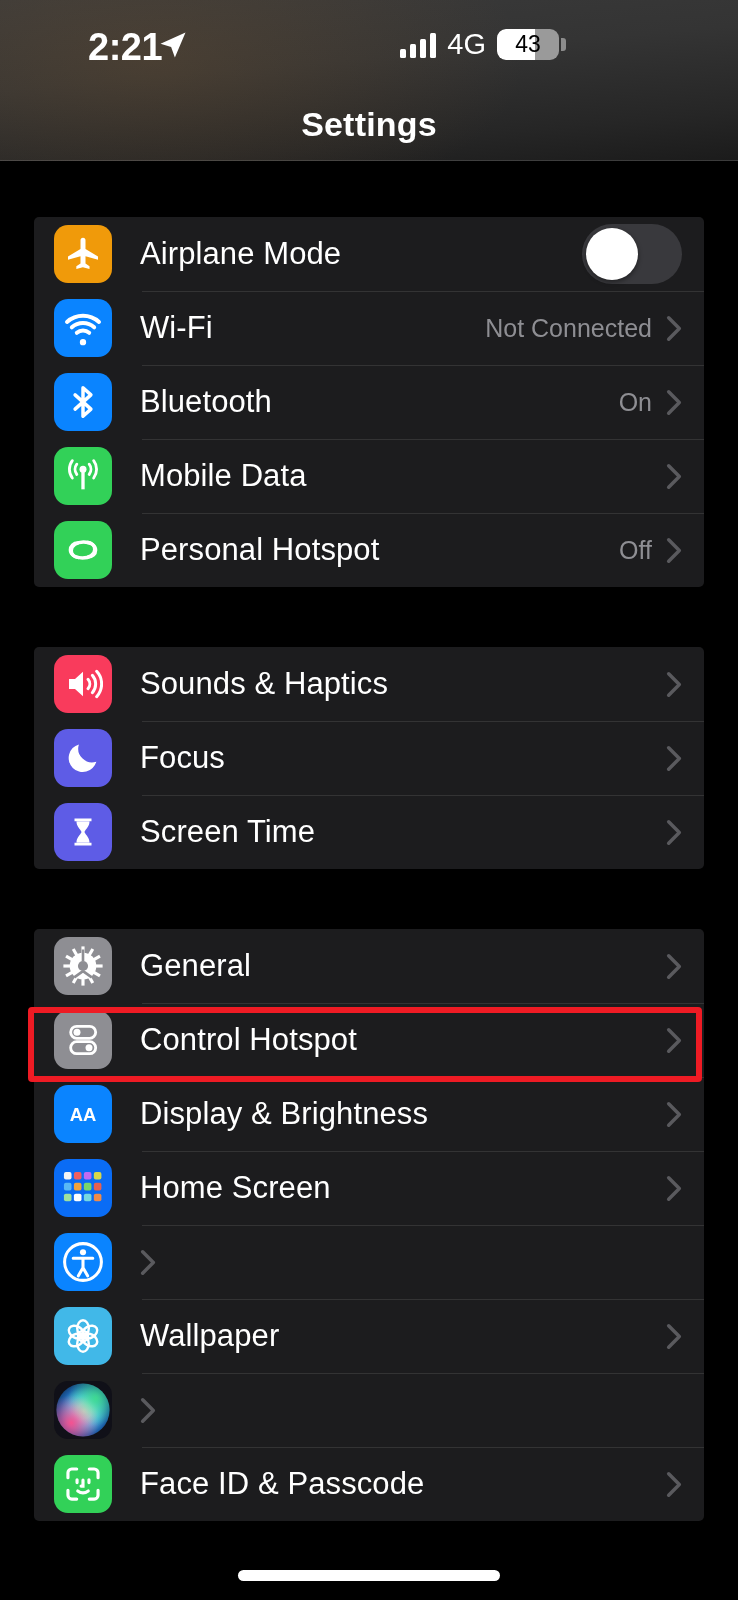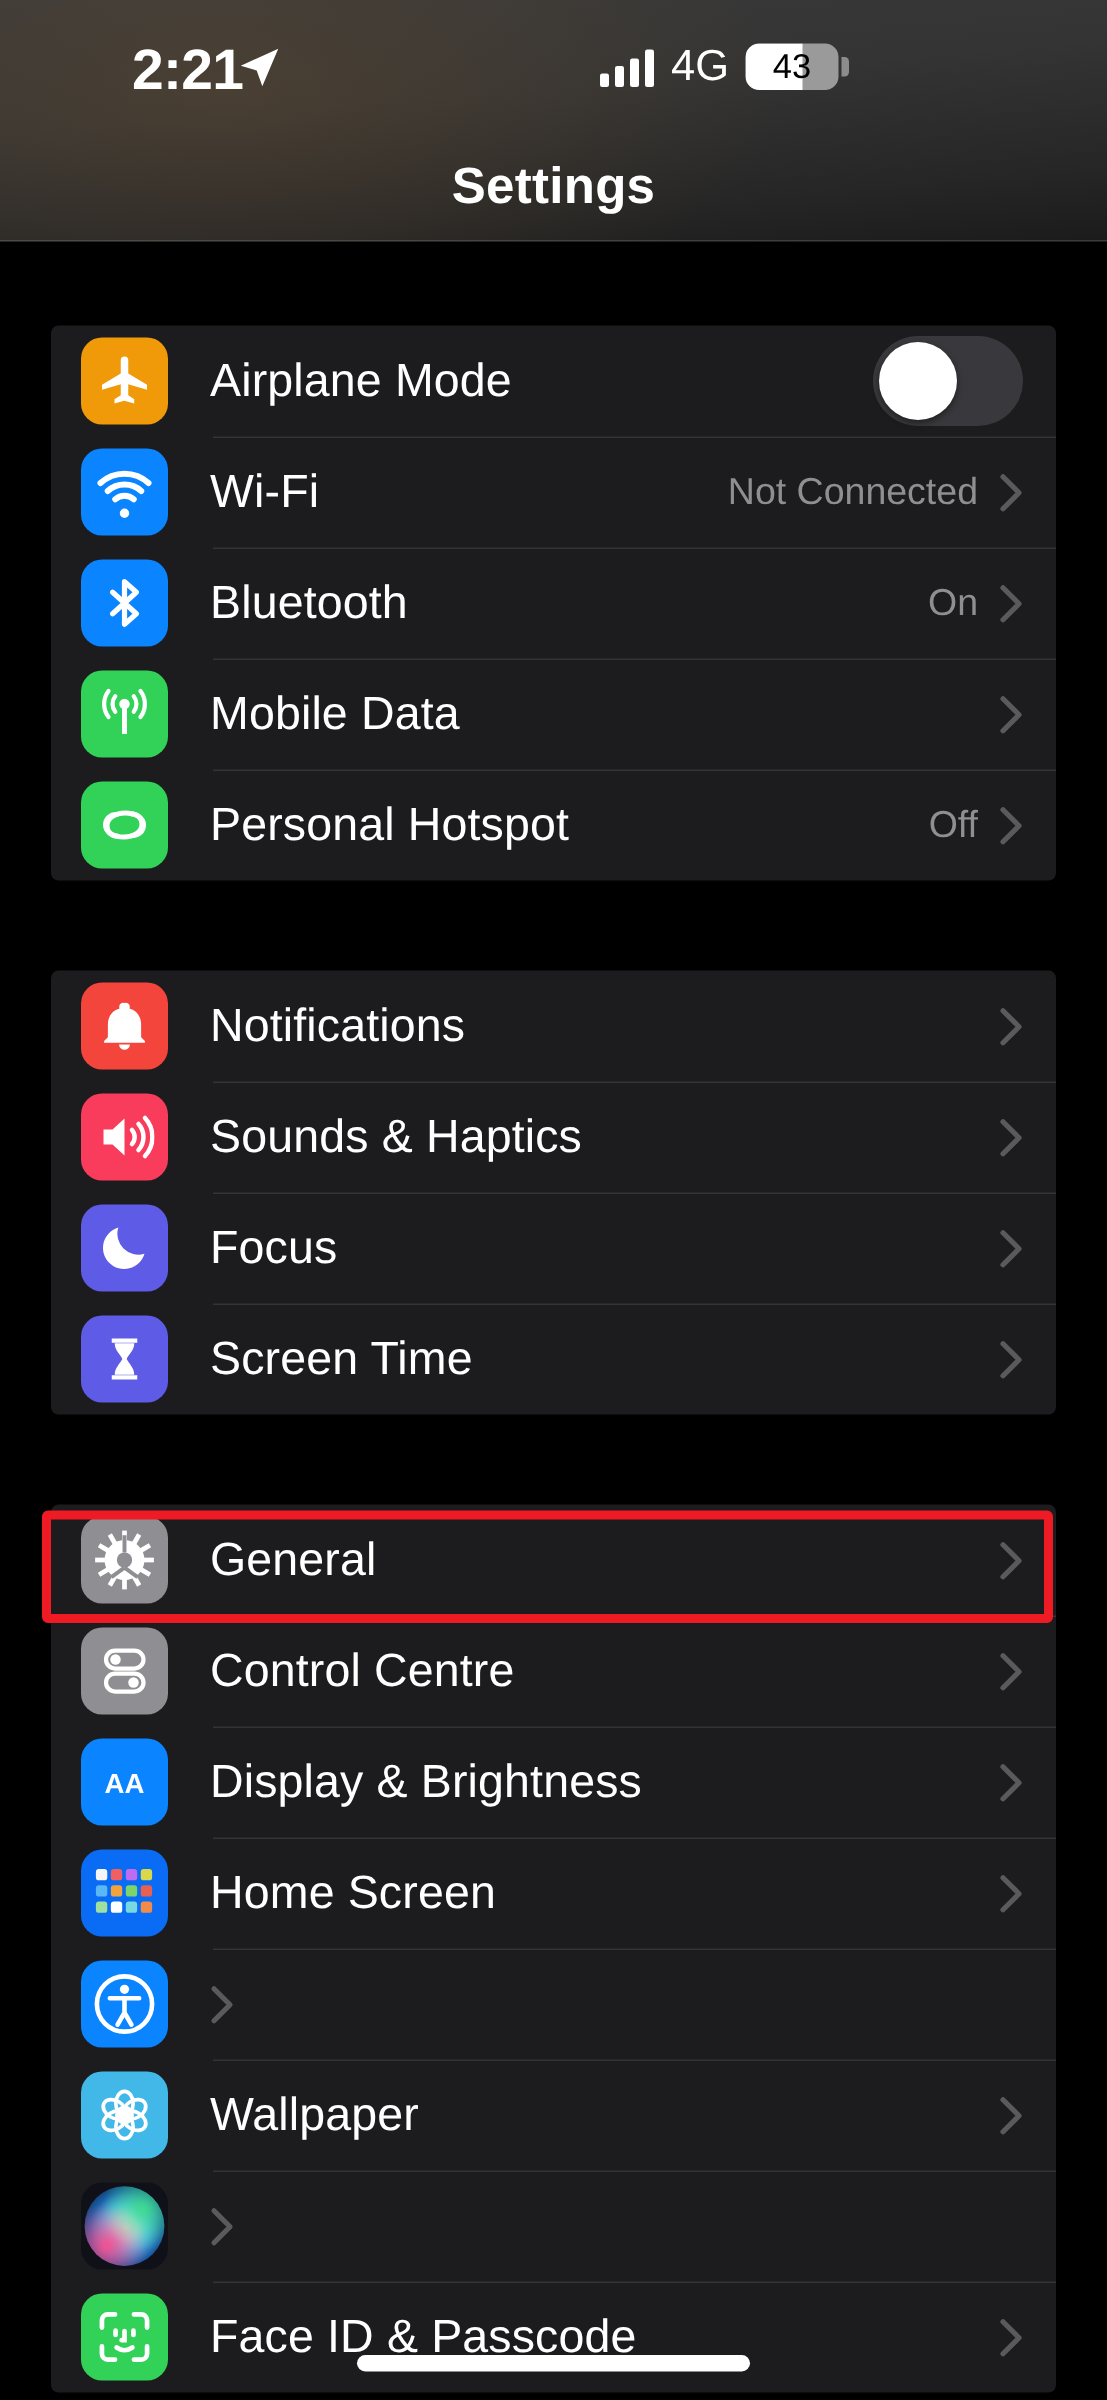--- a/index.html
+++ b/index.html
@@ -225,33 +225,20 @@
           <div class="label">Personal Hotspot</div>
           <div class="value">Off</div>
           <div class="chev">
             <svg viewBox="0 0 12 20" width="16" height="27">
               <path d="M2 2l8 8-8 8" fill="none" stroke="#5A5A5E" stroke-width="2.6" stroke-linecap="round" stroke-linejoin="round"></path>
             </svg>
           </div>
         </div>
       </div>
     <div class="group g2">
-        <div class="row">
-          <div class="ico" style="background: rgb(244, 69, 60);">
-            <svg viewBox="0 0 24 24" width="38" height="38">
-              <path fill="#fff" d="M12 22a2.3 2.3 0 0 0 2.3-2.2H9.7A2.3 2.3 0 0 0 12 22zm7-5.3v-5.3c0-3.3-1.8-6-4.8-6.7v-.8A1.6 1.6 0 0 0 12 2.3a1.6 1.6 0 0 0-2.2 1.6v.8C6.8 5.4 5 8.1 5 11.4v5.3L3.4 18.3v.8h17.2v-.8z"></path>
-            </svg>
-          </div>
-          <div class="label">Notifications</div>
-          <div class="chev">
-            <svg viewBox="0 0 12 20" width="16" height="27">
-              <path d="M2 2l8 8-8 8" fill="none" stroke="#5A5A5E" stroke-width="2.6" stroke-linecap="round" stroke-linejoin="round"></path>
-            </svg>
-          </div>
-        </div>
         <div class="row">
           <div class="ico" style="background: rgb(249, 59, 92);">
             <svg viewBox="0 0 24 24" width="40" height="40">
               <path fill="#fff" d="M3.6 9v6h3.6L12 19.4V4.6L7.2 9z"></path>
               <path fill="none" stroke="#fff" stroke-width="1.8" stroke-linecap="round" d="M15 9.2a4.2 4.2 0 0 1 0 5.6"></path>
               <path fill="none" stroke="#fff" stroke-width="1.8" stroke-linecap="round" d="M17.6 6.8a7.8 7.8 0 0 1 0 10.4"></path>
               <path fill="none" stroke="#fff" stroke-width="1.8" stroke-linecap="round" d="M20.2 4.4a11.2 11.2 0 0 1 0 15.2"></path>
             </svg>
           </div>
           <div class="label">Sounds &amp; Haptics</div>
@@ -324,21 +311,21 @@
         </div>
         <div class="row">
           <div class="ico" style="background: rgb(142, 142, 147);">
             <svg viewBox="0 0 24 24" width="40" height="40">
         <rect x="4.6" y="3.8" width="15" height="7.2" rx="3.6" fill="none" stroke="#fff" stroke-width="1.7"></rect>
         <circle cx="8.4" cy="7.4" r="2.1" fill="#fff"></circle>
         <rect x="4.6" y="13" width="15" height="7.2" rx="3.6" fill="none" stroke="#fff" stroke-width="1.7"></rect>
         <circle cx="15.6" cy="16.6" r="2.1" fill="#fff"></circle>
             </svg>
           </div>
-          <div class="label">Control Centre</div>
+          <div class="label">Control Hotspot</div>
           <div class="chev">
             <svg viewBox="0 0 12 20" width="16" height="27">
               <path d="M2 2l8 8-8 8" fill="none" stroke="#5A5A5E" stroke-width="2.6" stroke-linecap="round" stroke-linejoin="round"></path>
             </svg>
           </div>
         </div>
         <div class="row">
           <div class="ico" style="background: rgb(10, 132, 255);">
             <svg viewBox="0 0 40 24" width="46" height="30">
               <text x="20" y="18.5" font-family="Liberation Sans, sans-serif" font-size="16" font-weight="700" fill="#fff" text-anchor="middle">AA</text>

